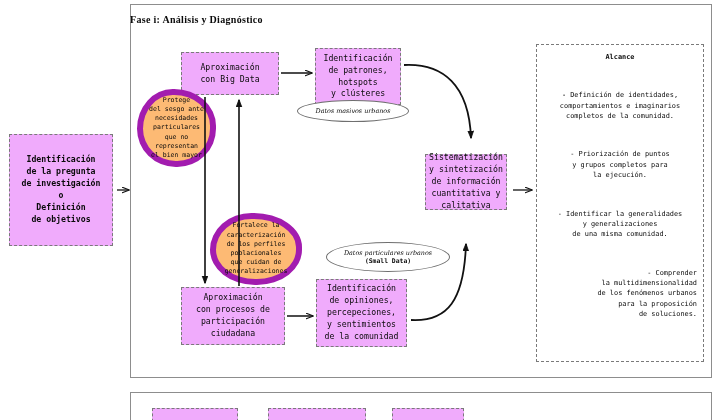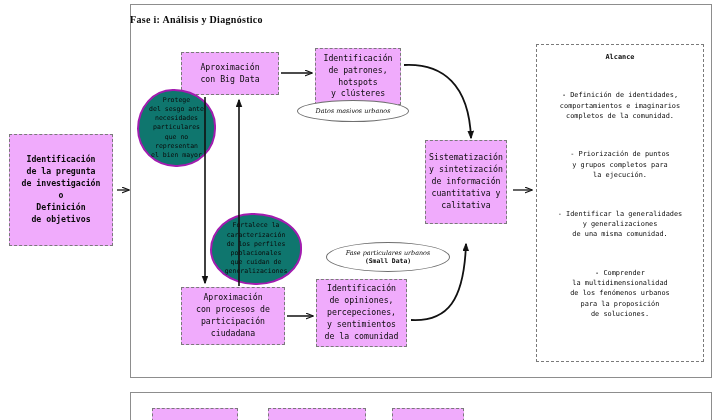--- a/index.html
+++ b/index.html
@@ -38,36 +38,36 @@
     font-style:italic;line-height:1.3;
   }
   .oval .txt{display:block;white-space:pre-line;padding:0 4px;}
   .oval b{
     font-family:"DejaVu Sans Mono","Liberation Mono",monospace;
     font-style:normal;font-weight:bold;
   }
 
   
   .bubble{
-    border:2px solid #a21caf;background:#0f766e;
+    border:6px solid #a21caf;background:#fdba74;
     border-radius:46% 54% 50% 50% / 52% 48% 50% 50%;
     display:flex;align-items:center;justify-content:center;
     text-align:center;line-height:1.42;
   }
   .bubble .txt{display:block;white-space:pre-line;padding:0 3px;}
 
   
   .alcance{
     border:1px dashed #7a7a7a;background:#fff;
     text-align:center;line-height:1.5;
     padding:7px 6px 6px 6px;
   }
   .alcance .head{font-weight:bold;display:block;margin-bottom:8px;}
   .alcance .item{display:block;white-space:pre-line;margin-bottom:9px;margin-top:28px;}
-  .alcance .item:last-child{margin-bottom:0;}
+  .alcance .item:last-child{margin-bottom:0;text-align:right;}
   svg.ov{position:absolute;left:0;top:0;width:720px;height:420px;overflow:visible;pointer-events:none;}
 </style>
 </head>
 <body>
 
 <div id="stage">
 
   <div class="abs panel" style="left:130px;top:4px;width:582px;height:374px;"></div>
 
   <div class="abs" style="left:130px;top:8px;width:582px;">
@@ -108,34 +108,34 @@
   </div>
 
   <div class="abs dbox" style="left:316px;top:279px;width:91px;height:68px;font-size:8.2px;">
     <span class="txt">Identificación
 de opiniones,
 percepeciones,
 y sentimientos
 de la comunidad</span>
   </div>
 
-  <div class="abs dbox" style="left:425px;top:140px;width:82px;height:84px;font-size:8.2px;">
+  <div class="abs dbox" style="left:425px;top:154px;width:82px;height:56px;font-size:8.2px;">
     <span class="txt">Sistematización
 y sintetización
 de información
 cuantitativa y
 calitativa</span>
   </div>
 
   <div class="abs oval" style="left:297px;top:100px;width:112px;height:22px;font-size:6.4px;">
     <span class="txt">Datos masivos urbanos</span>
   </div>
 
   <div class="abs oval" style="left:326px;top:242px;width:124px;height:30px;font-size:6.4px;">
-    <span class="txt"><span>Fase particulares urbanos</span><br><b>(Small Data)</b></span>
+    <span class="txt"><span>Datos particulares urbanos</span><br><b>(Small Data)</b></span>
   </div>
 
   <div class="abs bubble" style="left:137px;top:89px;width:79px;height:78px;font-size:6.5px;">
     <span class="txt">Protege
 del sesgo ante
 necesidades
 particulares
 que no
 representan
 el bien mayor</span>

